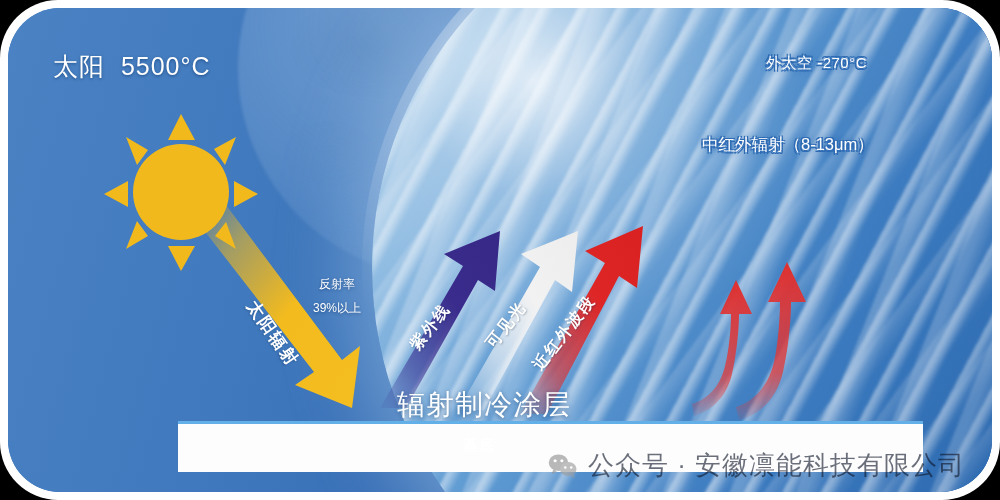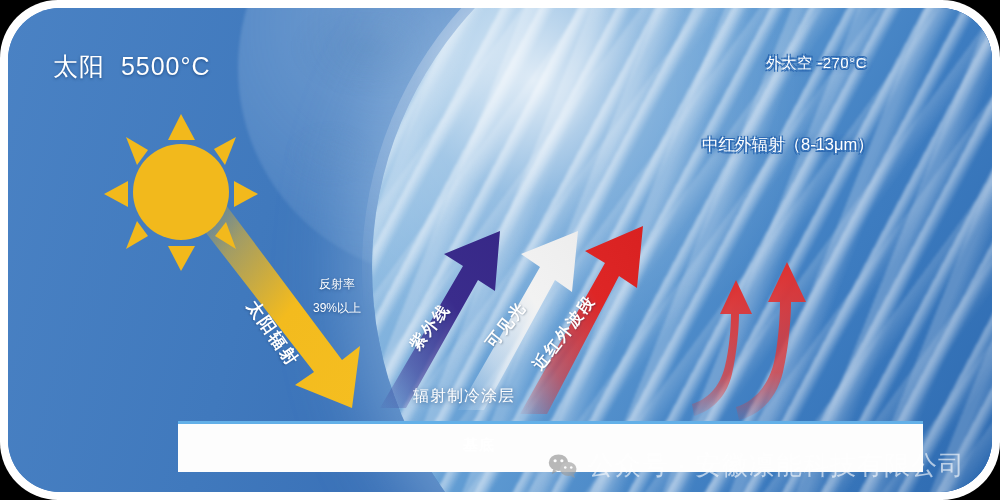--- a/index.html
+++ b/index.html
@@ -77,21 +77,21 @@
              text-shadow:0 1px 3px rgba(0,40,90,.55);}
   .space-label{left:758px;top:46px;font-size:15px;letter-spacing:.5px;
         text-shadow:-1.6px -1.6px 0 #2e6bb4, 1.6px -1.6px 0 #2e6bb4, -1.6px 1.6px 0 #2e6bb4,
                      1.6px 1.6px 0 #2e6bb4, 0 0 6px rgba(30,90,160,.9);}
   .mir-label{left:694px;top:122px;font-size:16.5px;line-height:28px;
         text-shadow:-1.5px -1.5px 0 #2e6bb4, 1.5px -1.5px 0 #2e6bb4, -1.5px 1.5px 0 #2e6bb4,
                      1.5px 1.5px 0 #2e6bb4, 0 0 6px rgba(30,90,160,.9);}
   .mir-label div{display:block;}
   .refl-label{left:305px;top:264px;font-size:12px;line-height:24px;text-align:center;
         text-shadow:0 1px 3px rgba(0,40,90,.5);}
-  .coating-label{left:405px;top:378px;font-size:16px;letter-spacing:1px;
+  .coating-label{left:389px;top:378px;font-size:28px;letter-spacing:1px;
         text-shadow:0 1px 4px rgba(0,40,90,.55);}
 
   
   .rot{position:absolute;color:#fff;font-weight:bold;white-space:nowrap;
        text-shadow:0 1px 2px rgba(0,30,70,.35);}
   .rot-solar{left:243px;top:283px;font-size:17px;transform:rotate(55deg);transform-origin:left center;
        letter-spacing:2px;}
   .rot-uv{left:406px;top:330px;font-size:16px;transform:rotate(-52deg);transform-origin:left center;
        letter-spacing:2px;}
   .rot-vis{left:482px;top:328px;font-size:16px;transform:rotate(-52deg);transform-origin:left center;
@@ -101,21 +101,21 @@
 
   
   .substrate{position:absolute;left:170px;top:413px;width:745px;height:48px;
              background:#fdfdfd;border-top:3px solid #63b0e8;}
   .substrate-label{position:absolute;left:455px;top:428px;font-size:15px;font-weight:bold;
              color:#ffffff;letter-spacing:1px;}
 
   
   .watermark{position:absolute;left:540px;top:440px;display:flex;align-items:center;gap:10px;
              opacity:.62;}
-  .wm-text{font-size:26px;color:#ffffff;font-weight:normal;letter-spacing:1px;white-space:nowrap;}
+  .wm-text{font-size:26px;color:#0f172a;font-weight:normal;letter-spacing:1px;white-space:nowrap;}
   .wechat-ico{width:30px;height:26px;flex:0 0 auto;}
 </style>
 </head>
 <body>
 
 <div id="stage">
   <div class="frame"></div>
   <div class="card">
 
     <div class="sky"></div>

